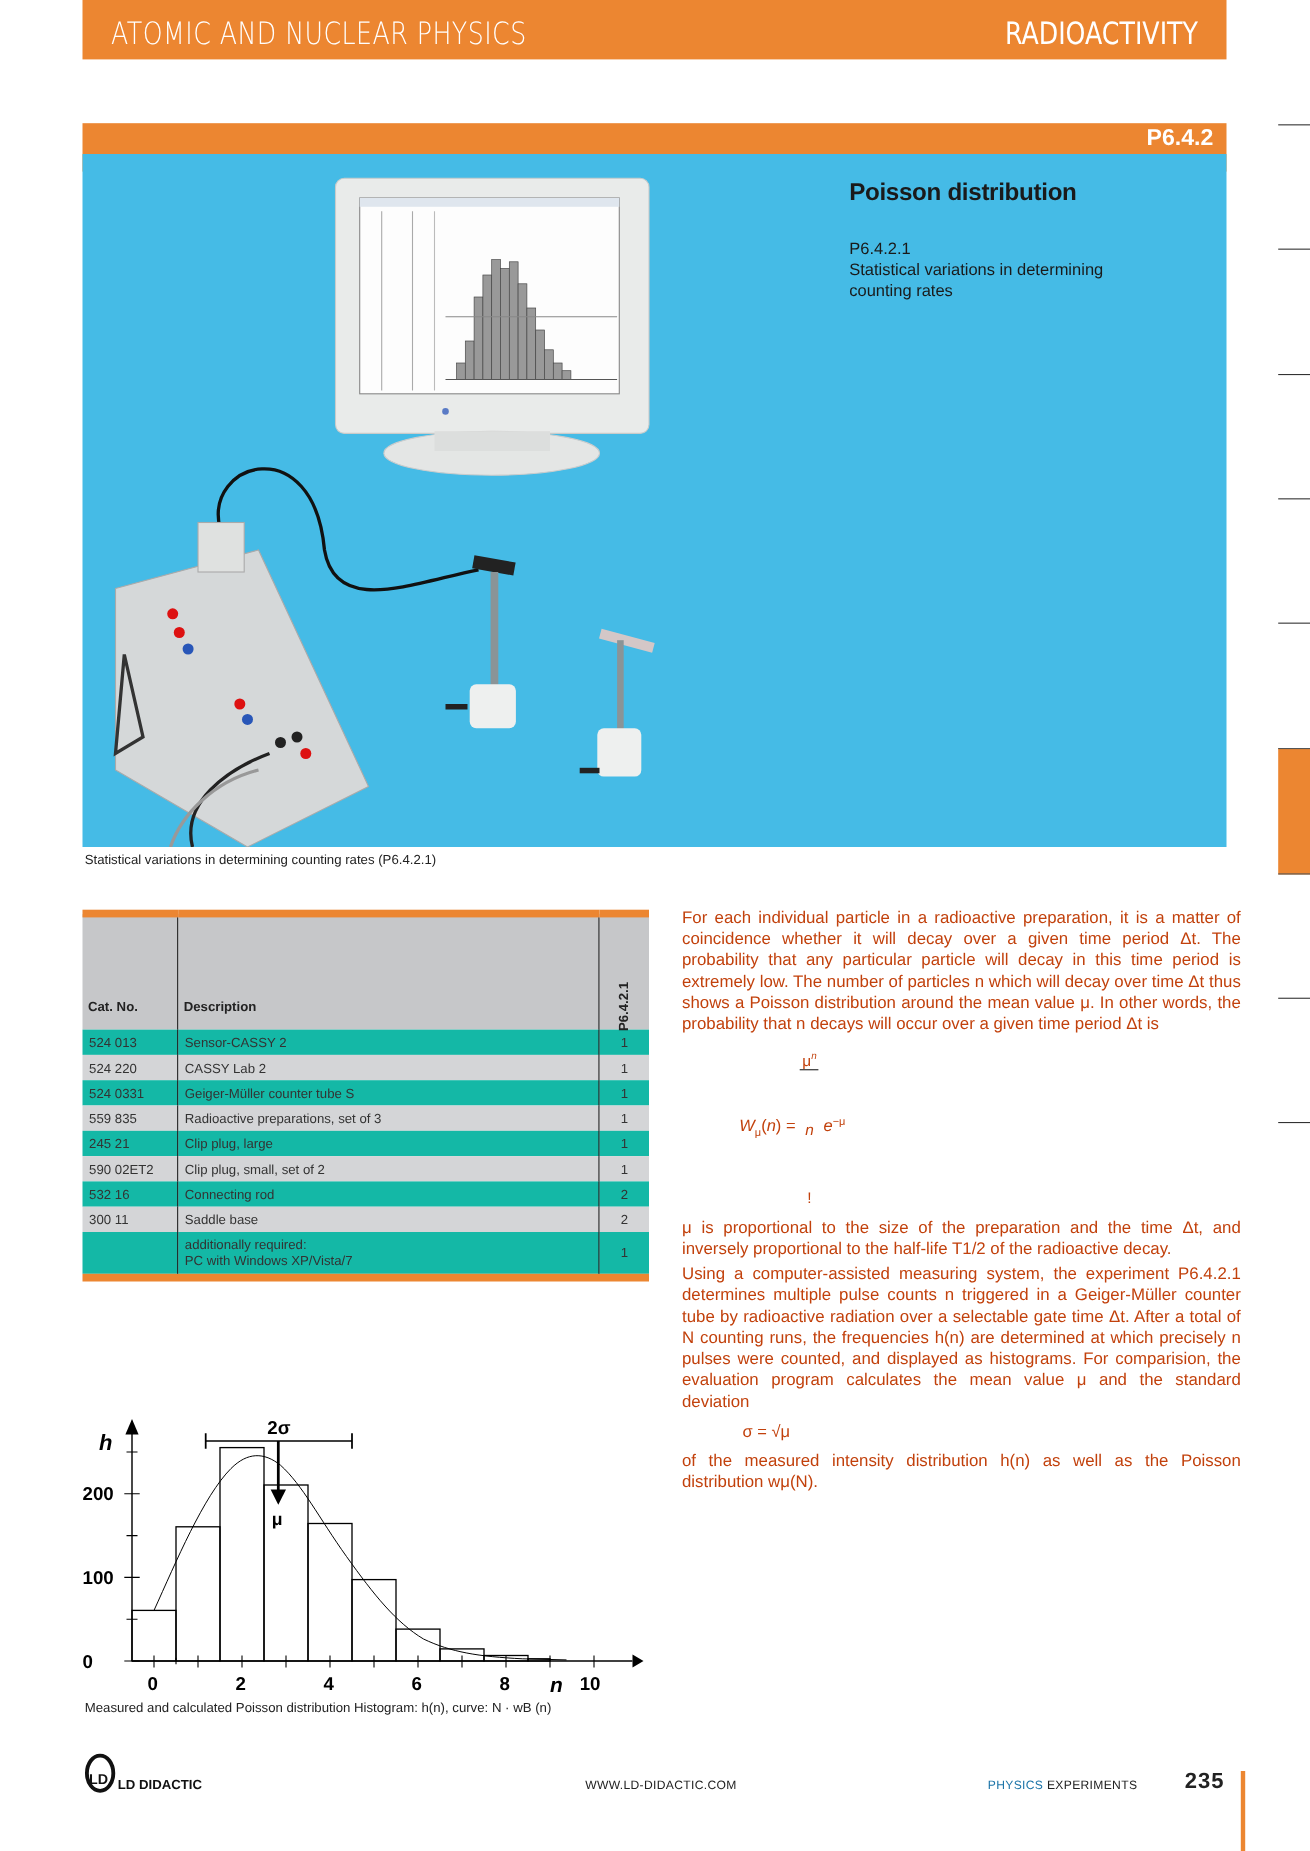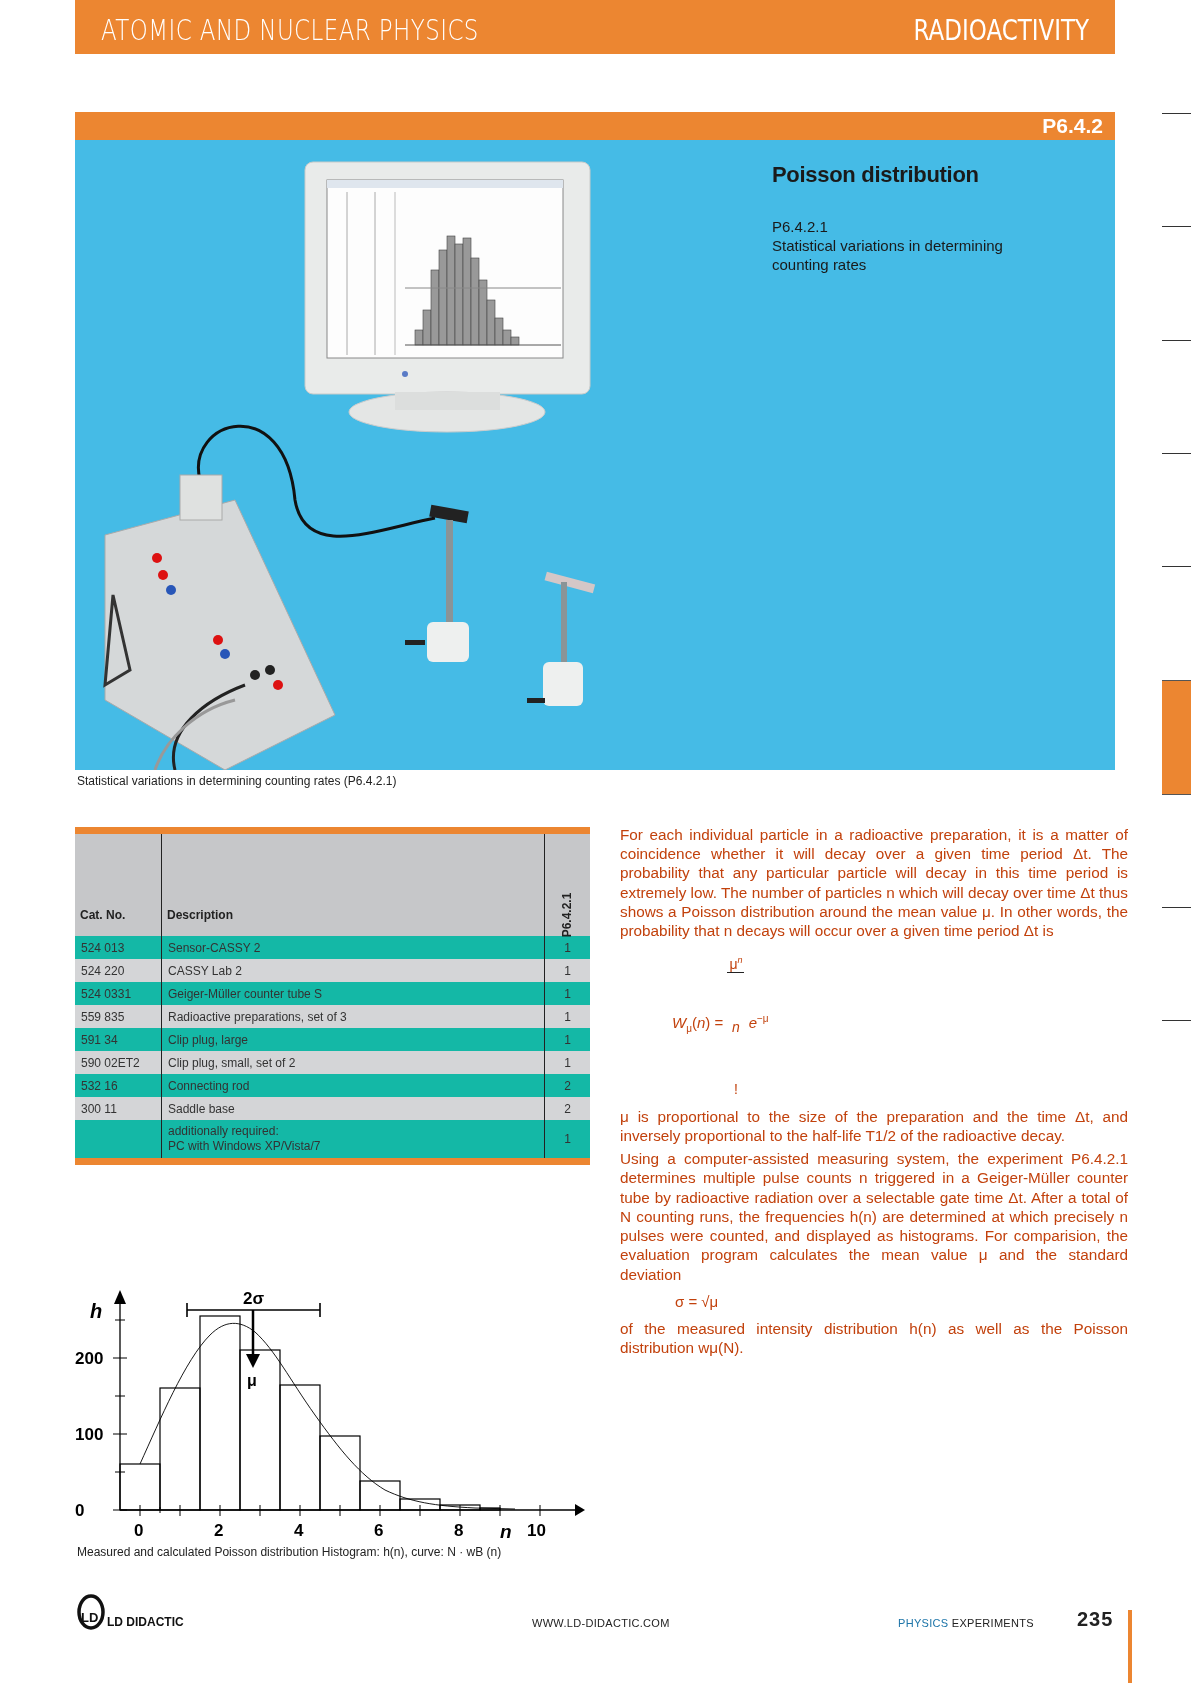--- a/index.html
+++ b/index.html
@@ -157,21 +157,21 @@
         <td class="c1">524 0331</td>
         <td class="c2">Geiger-Müller counter tube S</td>
         <td class="c3">1</td>
       </tr>
     <tr class="even">
         <td class="c1">559 835</td>
         <td class="c2">Radioactive preparations, set of 3</td>
         <td class="c3">1</td>
       </tr>
     <tr class="odd">
-        <td class="c1">591 34</td>
+        <td class="c1">245 21</td>
         <td class="c2">Clip plug, large</td>
         <td class="c3">1</td>
       </tr>
     <tr class="even">
         <td class="c1">590 02ET2</td>
         <td class="c2">Clip plug, small, set of 2</td>
         <td class="c3">1</td>
       </tr>
     <tr class="odd">
         <td class="c1">532 16</td>

